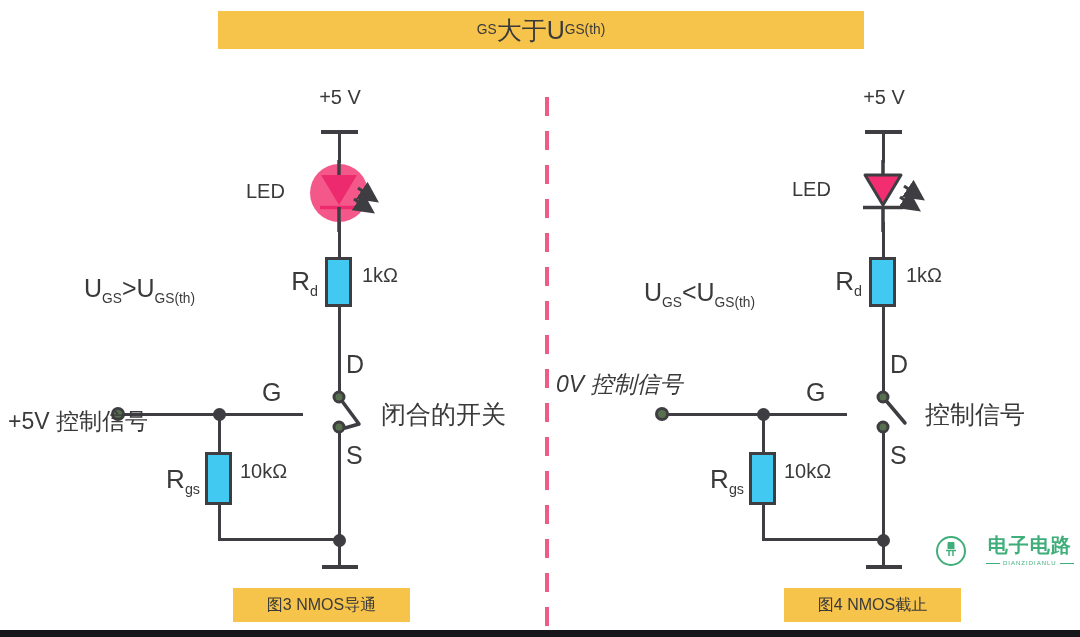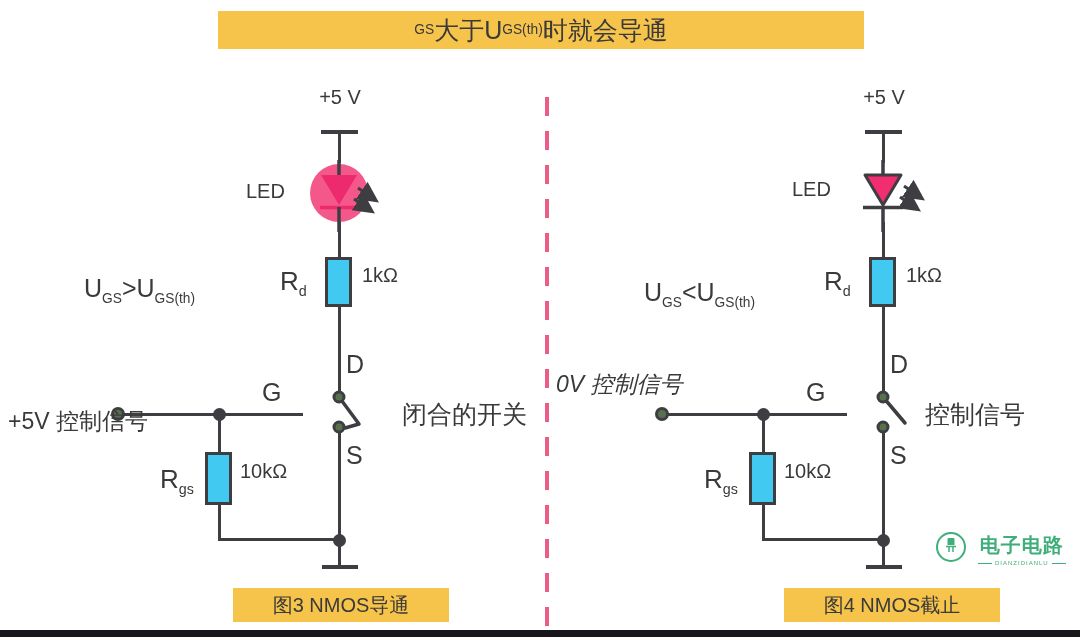--- a/index.html
+++ b/index.html
@@ -52,47 +52,46 @@
   .dot{
     width:13px;height:13px;border-radius:50%;background:var(--wire);
   }
   .terminal{
     width:14px;height:14px;border-radius:50%;box-sizing:border-box;
     border:3.5px solid var(--wire);background:var(--contact-green);
   }
   .lbl{font-size:25px;white-space:nowrap;}
   .lbl-sm{font-size:23px;white-space:nowrap;}
   .lbl-big{font-size:20px;white-space:nowrap;}
-  .ref{font-size:26px;white-space:nowrap;text-align:left;display:block;}
+  .ref{font-size:26px;white-space:nowrap;text-align:right;display:block;}
   .caption{
-    width:216px;height:34px;background:var(--banner-bg);
+    width:177px;height:34px;background:var(--banner-bg);
     display:flex;align-items:center;justify-content:center;
-    font-size:20px;color:#3A3A3A;white-space:nowrap;
-  }
-  
-  .logo{left:936px;top:532px;display:flex;align-items:flex-start;gap:12px;}
+    font-size:16px;color:#3A3A3A;white-space:nowrap;
+  }
+  
+  .logo{left:936px;top:532px;display:flex;align-items:flex-end;gap:20px;}
   .logo-circle{
     width:30px;height:30px;border-radius:50%;box-sizing:border-box;
     border:2px solid var(--logo-green);
     display:flex;align-items:center;justify-content:center;
   }
   .logo-col{display:flex;flex-direction:column;align-items:center;}
   .logo-title{font-size:20px;font-weight:bold;color:var(--logo-green);letter-spacing:1px;white-space:nowrap;}
   .logo-sub{display:flex;align-items:center;gap:3px;margin-top:1px;}
   .logo-sub .line{width:14px;height:1px;background:var(--logo-green);}
   .logo-sub .txt{font-size:6px;color:var(--logo-green);letter-spacing:1px;white-space:nowrap;}
 </style>
 </head>
 <body>
 
 <div class="abs banner">
     <sub class="subscript">GS</sub>
     <span>大于U</span>
     <sub class="subscript">GS(th)</sub>
-    <span>时就会导通</span>
   </div>
 
 <div class="abs divider"></div>
 
 <div>
   <div class="abs lbl-big" style="left:296px;top:86px;width:88px;text-align:center;">+5 V</div>
   <div class="abs bar" style="left:321px;top:130px;width:37px;"></div>
   <div class="abs wire-v" style="left:338px;top:133px;height:30px;"></div>
 
   <svg class="abs" style="left:304px;top:160px;" width="95" height="72" viewBox="0 0 95 72">
@@ -118,21 +117,21 @@
   <div class="abs lbl-big" style="left:362px;top:264px;">1kΩ</div>
 
   <div class="abs wire-v" style="left:338px;top:307px;height:87px;"></div>
   <div class="abs lbl" style="left:346px;top:350px;">D</div>
 
   <svg class="abs" style="left:321px;top:386px;" width="60" height="52" viewBox="0 0 60 52">
     <polyline points="18,11 38,38 24,42" style="fill:none;stroke:var(--wire,#3D3D42);stroke-width:3.5;stroke-linecap:round;stroke-linejoin:round"></polyline>
     <circle cx="18" cy="11" r="5" style="fill:var(--contact-green,#57714F);stroke:var(--wire,#3D3D42);stroke-width:3"></circle>
     <circle cx="18" cy="41" r="5" style="fill:var(--contact-green,#57714F);stroke:var(--wire,#3D3D42);stroke-width:3"></circle>
   </svg>
-  <div class="abs lbl" style="left:402px;top:398px;font-family:Liberation Mono, monospace;">闭合的开关</div>
+  <div class="abs lbl" style="left:381px;top:398px;font-family:Liberation Mono, monospace;">闭合的开关</div>
   <div class="abs lbl" style="left:346px;top:441px;">S</div>
 
   <div class="abs wire-v" style="left:338px;top:432px;height:110px;"></div>
   <div class="abs dot" style="left:333px;top:534px;"></div>
   <div class="abs wire-v" style="left:338px;top:541px;height:26px;"></div>
   <div class="abs bar" style="left:322px;top:565px;width:36px;"></div>
 
   <div class="abs wire-h" style="left:118px;top:413px;width:185px;"></div>
   <div class="abs terminal" style="left:111px;top:407px;"></div>
   <div class="abs dot" style="left:213px;top:408px;"></div>

